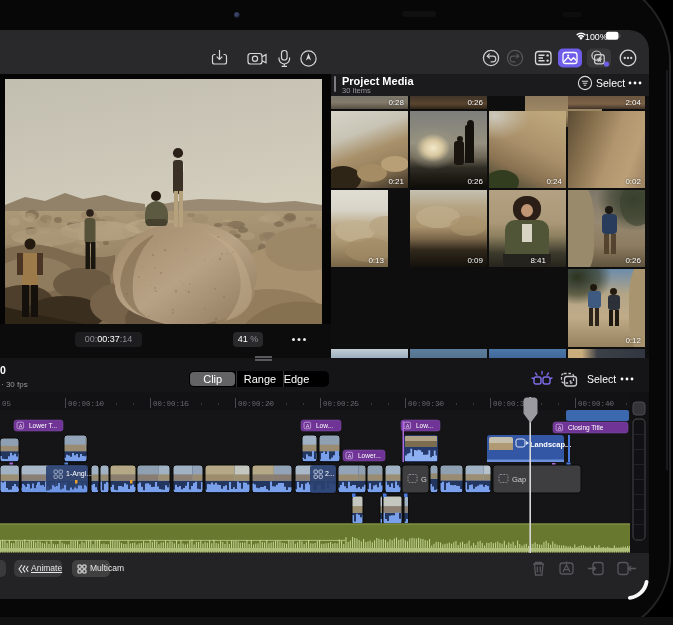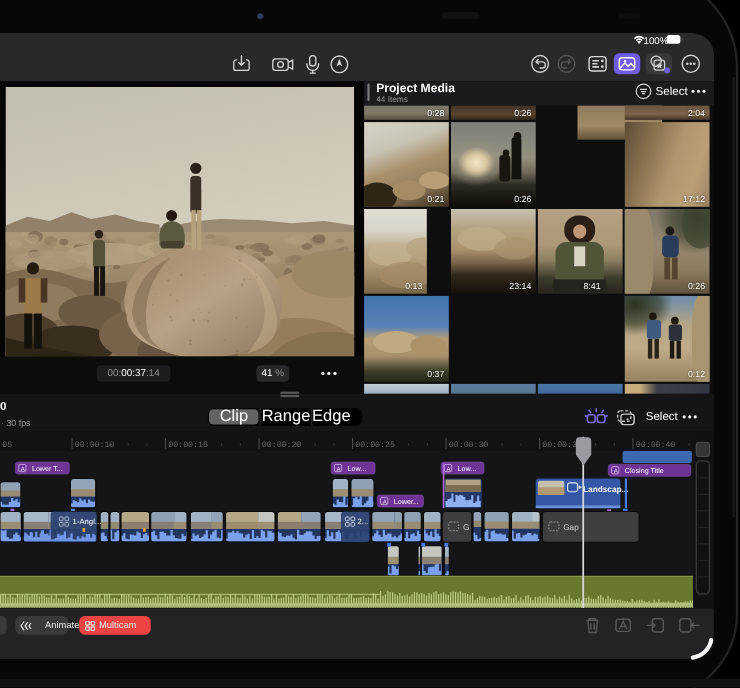--- a/index.html
+++ b/index.html
@@ -317,32 +317,32 @@
       <g>
         <circle cx="25" cy="165" r="5.5" fill="#241a10"></circle>
         <path d="M14 174 H36 L38 196 H33 L33 206 H17 L17 196 H12 Z" fill="#9c7a4a"></path>
         <rect x="12" y="174" width="6" height="22" fill="#4a3423"></rect>
         <rect x="32" y="174" width="6" height="22" fill="#4a3423"></rect>
         <rect x="17" y="206" width="7" height="32" fill="#14110c"></rect>
         <rect x="26" y="206" width="7" height="32" fill="#14110c"></rect>
       </g>
     </svg>
 <div style="position:absolute;left:0px;top:294px;width:331px;height:34px;background:#0c0c0d;"></div>
-<div style="position:absolute;left:88px;top:302px;width:67px;height:15px;background:#1d1d1f;border-radius:4px;color:#8e8e93;font-size:9px;line-height:15px;text-align:center;">00:<span style="color:#fff;">00:37</span>:<span>14</span></div>
+<div style="position:absolute;left:75px;top:302px;width:67px;height:15px;background:#1d1d1f;border-radius:4px;color:#8e8e93;font-size:9px;line-height:15px;text-align:center;">00:<span style="color:#fff;">00:37</span>:<span>14</span></div>
 <div style="position:absolute;left:233px;top:302px;width:30px;height:15px;background:#29292c;border-radius:4px;font-size:9px;line-height:15px;text-align:center;color:#fff;">41 <span style="color:#8e8e93;">%</span></div>
 <svg style="position:absolute;left:291px;top:306px;width:16px;height:7px;" viewBox="0 0 16 7">
       <circle cx="2.5" cy="3.5" r="1.5" fill="#ededed"></circle>
       <circle cx="8" cy="3.5" r="1.5" fill="#ededed"></circle>
       <circle cx="13.5" cy="3.5" r="1.5" fill="#ededed"></circle>
     </svg>
 <div style="position:absolute;left:331px;top:44px;width:318px;height:284px;background:#0e0e0f;"></div>
 <div style="position:absolute;left:331px;top:44px;width:318px;height:22px;background:#1b1b1d;"></div>
 <div style="position:absolute;left:334px;top:46px;width:2px;height:16px;background:#7b7b80;border-radius:1px;"></div>
 <div style="position:absolute;left:342px;top:45px;width:120px;height:12px;color:#fff;font-size:11px;font-weight:bold;">Project Media</div>
-<div style="position:absolute;left:342px;top:56px;width:80px;height:9px;color:#98989d;font-size:7.5px;">44 Items</div>
+<div style="position:absolute;left:342px;top:56px;width:80px;height:9px;color:#98989d;font-size:7.5px;">30 Items</div>
 <svg style="position:absolute;left:577px;top:45px;width:16px;height:16px;" viewBox="0 0 16 16" fill="none" stroke="#d8d8da" stroke-width="1.1">
 <circle cx="8" cy="8" r="6.6"></circle>
       <path d="M4.8 6.2 h6.4 M5.8 8.2 h4.4 M6.8 10.2 h2.4"></path>
     </svg>
 <div style="position:absolute;left:596px;top:47px;width:34px;height:12px;color:#fff;font-size:10.5px;">Select</div>
 <svg style="position:absolute;left:628px;top:50px;width:14px;height:6px;" viewBox="0 0 14 6">
       <circle cx="2" cy="3" r="1.4" fill="#fff"></circle>
       <circle cx="7" cy="3" r="1.4" fill="#fff"></circle>
       <circle cx="12" cy="3" r="1.4" fill="#fff"></circle>
     </svg>
@@ -365,55 +365,54 @@
 <div style="position:absolute;right:4px;bottom:2px;color:#fff;font-size:8px;text-shadow:0 0 2px rgba(0,0,0,0.8);">0:21</div>
 </div>
 <div style="position:absolute;left:410px;top:81px;width:77px;height:77px;background:radial-gradient(26px 22px at 30% 48%,#f2e8ca 0%,#d8c8a0 35%,#9a958177 65%,#84807400 100%),linear-gradient(180deg,#7e7f7c 0%,#95907f 42%,#6e6757 60%,#2e2b24 74%,#16140f 100%);background-size:cover;overflow:hidden;">
 <div style="position:absolute;left:55px;top:14px;width:9px;height:38px;background:#15120d;border-radius:2px 2px 0 0;"></div>
       <div style="position:absolute;left:57px;top:9px;width:7px;height:8px;background:#15120d;border-radius:50%;"></div>
       <div style="position:absolute;left:44px;top:30px;width:10px;height:24px;background:#1a160f;border-radius:3px;"></div>
       <div style="position:absolute;left:47px;top:25px;width:6px;height:6px;background:#1a160f;border-radius:50%;"></div>
       <div style="position:absolute;left:0;bottom:0;width:77px;height:15px;background:linear-gradient(180deg,#26221b,#0f0d09);"></div>
 <div style="position:absolute;right:4px;bottom:2px;color:#fff;font-size:8px;text-shadow:0 0 2px rgba(0,0,0,0.8);">0:26</div>
 </div>
+<div style="position:absolute;left:489px;top:81px;width:77px;height:77px;background:radial-gradient(44px 30px at 8% 6%,#ccc8bc 0%,#ccc8bc44 55%,#ccc8bc00 80%),linear-gradient(205deg,#bfa77c 8%,#a9906a 48%,#8a7252 72%,#4c4c34 94%,#323618 100%);background-size:cover;overflow:hidden;">
+<div style="position:absolute;left:-4px;bottom:-6px;width:34px;height:24px;border-radius:50%;background:#323c1e;"></div>
+<div style="position:absolute;right:4px;bottom:2px;color:#fff;font-size:8px;text-shadow:0 0 2px rgba(0,0,0,0.8);">0:24</div>
+</div>
 <div style="position:absolute;left:568px;top:81px;width:77px;height:77px;background:linear-gradient(110deg,#5c4c34 0%,#8a7350 30%,#b0956e 55%,#bb9f77 78%,#9a8260 100%);background-size:cover;overflow:hidden;">
-<div style="position:absolute;right:4px;bottom:2px;color:#fff;font-size:8px;text-shadow:0 0 2px rgba(0,0,0,0.8);">17:12</div>
+<div style="position:absolute;right:4px;bottom:2px;color:#fff;font-size:8px;text-shadow:0 0 2px rgba(0,0,0,0.8);">0:02</div>
 </div>
 <div style="position:absolute;left:331px;top:160px;width:57px;height:77px;background:linear-gradient(180deg,#e0ddd3 0%,#d8d4c8 26%,#bcab8b 46%,#ab9672 68%,#8d7957 88%,#776647 100%);background-size:cover;overflow:hidden;">
 <div style="position:absolute;left:4px;top:30px;width:40px;height:22px;border-radius:50%;background:#c3b190;opacity:0.75;"></div>
       <div style="position:absolute;left:38px;top:26px;width:34px;height:20px;border-radius:50%;background:#b7a482;opacity:0.75;"></div>
       <div style="position:absolute;left:14px;top:48px;width:48px;height:24px;border-radius:50%;background:#a28c66;opacity:0.7;"></div>
 <div style="position:absolute;right:4px;bottom:2px;color:#fff;font-size:8px;text-shadow:0 0 2px rgba(0,0,0,0.8);">0:13</div>
 </div>
 <div style="position:absolute;left:410px;top:160px;width:77px;height:77px;background:linear-gradient(180deg,#c5c0b1 0%,#b5a483 22%,#a8916c 48%,#776348 64%,#30281b 78%,#14100b 100%);background-size:cover;overflow:hidden;">
 <div style="position:absolute;left:6px;top:16px;width:44px;height:22px;border-radius:50%;background:#c0ae8c;opacity:0.7;"></div>
       <div style="position:absolute;left:40px;top:26px;width:36px;height:20px;border-radius:50%;background:#a8946e;opacity:0.7;"></div>
-<div style="position:absolute;right:4px;bottom:2px;color:#fff;font-size:8px;text-shadow:0 0 2px rgba(0,0,0,0.8);">23:14</div>
+<div style="position:absolute;right:4px;bottom:2px;color:#fff;font-size:8px;text-shadow:0 0 2px rgba(0,0,0,0.8);">0:09</div>
 </div>
 <div style="position:absolute;left:489px;top:160px;width:77px;height:77px;background:linear-gradient(180deg,#b4a183 0%,#ab9878 42%,#8d8060 60%,#3c3a2c 82%,#26241c 100%);background-size:cover;overflow:hidden;">
 <div style="position:absolute;left:24px;top:6px;width:28px;height:26px;border-radius:46%;background:#2a1e16;"></div>
       <div style="position:absolute;left:32px;top:14px;width:12px;height:13px;border-radius:50%;background:#c09674;"></div>
       <div style="position:absolute;left:16px;top:30px;width:44px;height:38px;border-radius:10px 10px 0 0;background:#515538;"></div>
       <div style="position:absolute;left:33px;top:34px;width:10px;height:18px;background:#d8d4c4;"></div>
       <div style="position:absolute;left:14px;top:64px;width:48px;height:13px;background:#25231d;"></div>
 <div style="position:absolute;right:20px;bottom:2px;color:#fff;font-size:8px;text-shadow:0 0 2px rgba(0,0,0,0.8);">8:41</div>
 </div>
 <div style="position:absolute;left:568px;top:160px;width:77px;height:77px;background:radial-gradient(46px 40px at 85% 12%,#333c2a 0%,#333c2a88 50%,#3d443000 80%),linear-gradient(180deg,#7e776a 0%,#968871 42%,#8d7c60 72%,#60543e 100%);background-size:cover;overflow:hidden;">
 <div style="position:absolute;left:-12px;top:-8px;width:38px;height:92px;border-radius:0 40% 30% 0;background:#9a8a6c;"></div>
       <div style="position:absolute;left:52px;top:-8px;width:34px;height:44px;border-radius:50%;background:#3c4430;opacity:0.65;"></div>
       <div style="position:absolute;left:34px;top:24px;width:15px;height:20px;border-radius:4px;background:#2a3c5c;"></div>
       <div style="position:absolute;left:37px;top:16px;width:8px;height:8px;border-radius:50%;background:#1c1812;"></div>
       <div style="position:absolute;left:36px;top:44px;width:5px;height:20px;background:#54432e;"></div>
       <div style="position:absolute;left:43px;top:44px;width:5px;height:20px;background:#54432e;"></div>
 <div style="position:absolute;right:4px;bottom:2px;color:#fff;font-size:8px;text-shadow:0 0 2px rgba(0,0,0,0.8);">0:26</div>
-</div>
-<div style="position:absolute;left:331px;top:239px;width:77px;height:78px;background:linear-gradient(180deg,#4373ac 0%,#5a83b8 36%,#b59c74 50%,#a8906a 70%,#3c3e2a 88%,#272a1b 100%);background-size:cover;overflow:hidden;">
-<div style="position:absolute;left:8px;top:32px;width:42px;height:20px;border-radius:50%;background:#c0aa82;"></div>
-      <div style="position:absolute;left:42px;top:36px;width:32px;height:18px;border-radius:50%;background:#ab9268;"></div>
-<div style="position:absolute;right:4px;bottom:2px;color:#fff;font-size:8px;text-shadow:0 0 2px rgba(0,0,0,0.8);">0:37</div>
 </div>
 <div style="position:absolute;left:568px;top:239px;width:77px;height:78px;background:radial-gradient(44px 36px at 12% 10%,#2c331f 0%,#2c331f99 50%,#2e342400 78%),linear-gradient(180deg,#6c8cac 0%,#b3a586 32%,#c0ab88 62%,#96825e 100%);background-size:cover;overflow:hidden;">
 <div style="position:absolute;right:-8px;top:-4px;width:24px;height:86px;border-radius:40% 0 0 40%;background:#a8946e;"></div>
       <div style="position:absolute;left:20px;top:22px;width:13px;height:17px;border-radius:3px;background:#3e5a80;"></div>
       <div style="position:absolute;left:22px;top:15px;width:7px;height:7px;border-radius:50%;background:#20180f;"></div>
       <div style="position:absolute;left:21px;top:39px;width:4px;height:18px;background:#2c2418;"></div>
       <div style="position:absolute;left:27px;top:39px;width:4px;height:18px;background:#2c2418;"></div>
       <div style="position:absolute;left:40px;top:26px;width:12px;height:15px;border-radius:3px;background:#2c3038;"></div>
       <div style="position:absolute;left:42px;top:19px;width:7px;height:7px;border-radius:50%;background:#23190f;"></div>
       <div style="position:absolute;left:41px;top:41px;width:4px;height:16px;background:#1e1a12;"></div>
@@ -426,21 +425,21 @@
 </div>
 <div style="position:absolute;left:489px;top:319px;width:77px;height:9px;background:linear-gradient(180deg,#4a78a8 0%,#42689a 100%);background-size:cover;overflow:hidden;">
 </div>
 <div style="position:absolute;left:568px;top:319px;width:77px;height:9px;background:linear-gradient(90deg,#c9ad7d 0%,#c9ad7d 18%,#3c4048 38%,#323640 100%);background-size:cover;overflow:hidden;">
 </div>
 <div style="position:absolute;left:0px;top:328px;width:649px;height:195px;background:#151517;"></div>
 <div style="position:absolute;left:0px;top:334px;width:30px;height:12px;color:#fff;font-size:10.5px;font-weight:bold;">0</div>
 <div style="position:absolute;left:1px;top:350px;width:60px;height:9px;color:#98989d;font-size:8px;">· 30 fps</div>
 <div style="position:absolute;left:255px;top:326px;width:17px;height:2px;border-top:2px solid #59595c;border-bottom:0;"></div>
 <div style="position:absolute;left:255px;top:329px;width:17px;height:2px;border-top:2px solid #59595c;"></div>
-<div style="position:absolute;left:189px;top:341px;width:140px;height:16px;background:#000;border-radius:5px;display:flex;color:#fff;font-size:15px;">
+<div style="position:absolute;left:189px;top:341px;width:140px;height:16px;background:#000;border-radius:5px;display:flex;color:#fff;font-size:11px;">
 <div style="flex:1;background:#636366;border-radius:4px;margin:1px;text-align:center;line-height:14px;">Clip</div>
 <div style="flex:1;text-align:center;line-height:16px;border-right:1px solid #333;border-left:1px solid #333;">Range</div>
 <div style="flex:1;line-height:16px;">Edge</div>
     </div>
 <svg style="position:absolute;left:531px;top:340px;width:22px;height:18px;" viewBox="0 0 22 18" fill="none" stroke="#7d6ce8" stroke-width="1.4">
 <rect x="3" y="7" width="7" height="7" rx="2"></rect>
       <rect x="12" y="7" width="7" height="7" rx="2"></rect>
 <path d="M11 1.5 V4 M4.5 3 L6 5.2 M17.5 3 L16 5.2 M1 8 L3 8.8 M21 8 L19 8.8" stroke-linecap="round"></path>
 </svg>
 <svg style="position:absolute;left:559px;top:341px;width:20px;height:17px;" viewBox="0 0 20 17" fill="none" stroke="#c8c8cc" stroke-width="1.3">
@@ -913,22 +912,22 @@
       <rect x="634" y="117" width="10" height="0.8" fill="#27272a"></rect>
       <rect x="634" y="132" width="10" height="0.8" fill="#27272a"></rect>
       <rect x="634" y="147" width="10" height="0.8" fill="#27272a"></rect>
     </svg>
 <div style="position:absolute;left:0px;top:523px;width:649px;height:46px;background:#232325;"></div>
 <div style="position:absolute;left:-14px;top:530px;width:20px;height:17px;background:#3a3a3d;border-radius:5px;"></div>
 <div style="position:absolute;left:14px;top:530px;width:48px;height:17px;background:#3a3a3d;border-radius:5px;color:#e8e8e8;font-size:8.5px;line-height:17px;">
 <svg style="position:absolute;left:4px;top:3.5px;" width="11" height="10" viewBox="0 0 11 10" fill="none" stroke="#e8e8e8" stroke-width="1.1">
 <path d="M4 1 L1 5 4 9 M7.2 1.6 L4.8 5 7.2 8.4 M10.2 2.2 L8.2 5 10.2 7.8"></path>
       </svg>
-<span style="margin-left:27px;">Animate</span></div>
-<div style="position:absolute;left:72px;top:530px;width:65px;height:17px;background:#ef4444;border-radius:5px;color:#e8e8e8;font-size:8.5px;line-height:17px;">
+<span style="margin-left:17px;text-decoration:underline;">Animate</span></div>
+<div style="position:absolute;left:72px;top:530px;width:38px;height:17px;background:#404040;border-radius:5px;color:#e8e8e8;font-size:8.5px;line-height:17px;">
 <svg style="position:absolute;left:5px;top:3.5px;" width="10" height="10" viewBox="0 0 10 10" fill="none" stroke="#e8e8e8" stroke-width="1.1">
 <rect x="1" y="1" width="3.2" height="3.2" rx="0.8"></rect>
         <rect x="5.8" y="1" width="3.2" height="3.2" rx="0.8"></rect>
 <rect x="1" y="5.8" width="3.2" height="3.2" rx="0.8"></rect>
         <rect x="5.8" y="5.8" width="3.2" height="3.2" rx="0.8"></rect>
       </svg>
 <span style="margin-left:18px;">Multicam</span></div>
 <svg style="position:absolute;left:528px;top:528px;width:110px;height:20px;" viewBox="0 0 110 20" fill="none" stroke="#57575b" stroke-width="1.3">
 <path d="M5 6 h11 M7.5 6 v-1.5 h6 v1.5 M6.5 6 l1 11 h6.5 l1 -11 M9.3 8.5 v6 M12.2 8.5 v6"></path>
 <g transform="translate(29,0)">

